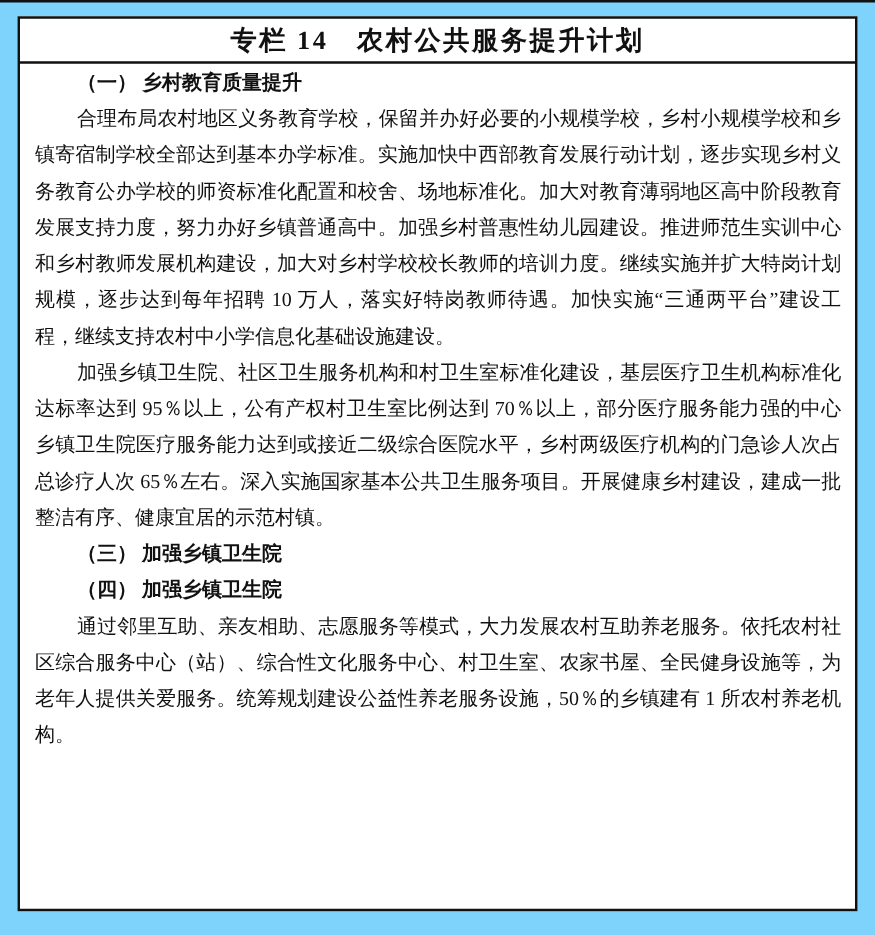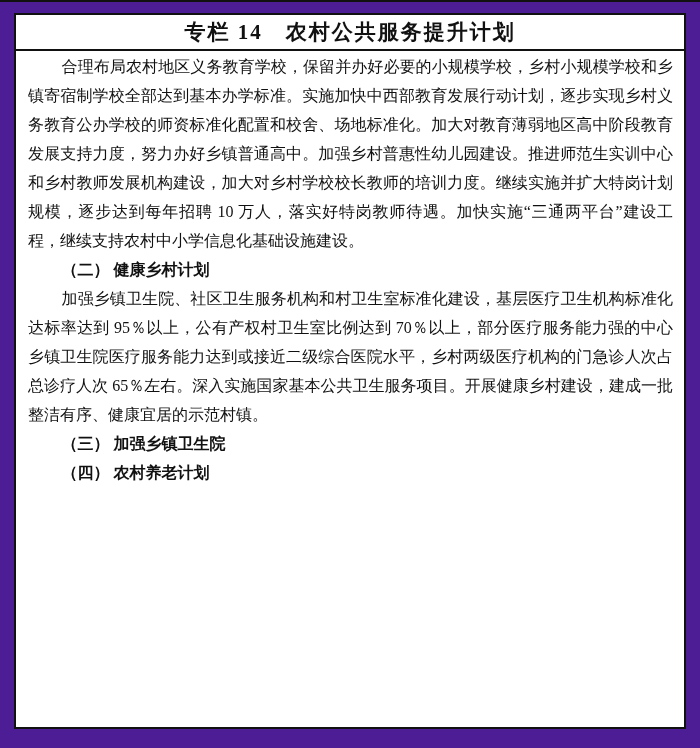--- a/index.html
+++ b/index.html
@@ -4,21 +4,21 @@
 <style>
   html, body {
     margin: 0;
     padding: 0;
     background: #ffffff;
   }
   .page {
     position: relative;
     width: 700px;
     height: 748px;
-    background: #4c1d95;
+    background: #7dd3fc;
     overflow: hidden;
     font-family: "Liberation Serif", "DejaVu Serif", serif;
     color: #111111;
   }
   .top-rule {
     position: absolute;
     left: 0;
     top: 0;
     width: 700px;
     height: 2px;
@@ -67,31 +67,32 @@
 
 <div class="page">
   <div class="top-rule"></div>
 
   <div class="panel">
     <div class="panel-title">专栏 14　农村公共服务提升计划</div>
 
     <div class="panel-body">
 
       <div>
+        <div class="section-heading">（一） 乡村教育质量提升</div>
         <p class="section-paragraph">合理布局农村地区义务教育学校，保留并办好必要的小规模学校，乡村小规模学校和乡镇寄宿制学校全部达到基本办学标准。实施加快中西部教育发展行动计划，逐步实现乡村义务教育公办学校的师资标准化配置和校舍、场地标准化。加大对教育薄弱地区高中阶段教育发展支持力度，努力办好乡镇普通高中。加强乡村普惠性幼儿园建设。推进师范生实训中心和乡村教师发展机构建设，加大对乡村学校校长教师的培训力度。继续实施并扩大特岗计划规模，逐步达到每年招聘 10 万人，落实好特岗教师待遇。加快实施“三通两平台”建设工程，继续支持农村中小学信息化基础设施建设。</p>
       </div>
 
       <div>
-        <div class="section-heading">（二） 健康乡村计划</div>
         <p class="section-paragraph">加强乡镇卫生院、社区卫生服务机构和村卫生室标准化建设，基层医疗卫生机构标准化达标率达到 95％以上，公有产权村卫生室比例达到 70％以上，部分医疗服务能力强的中心乡镇卫生院医疗服务能力达到或接近二级综合医院水平，乡村两级医疗机构的门急诊人次占总诊疗人次 65％左右。深入实施国家基本公共卫生服务项目。开展健康乡村建设，建成一批整洁有序、健康宜居的示范村镇。</p>
       </div>
 
       <div>
         <div class="section-heading">（三） 加强乡镇卫生院</div>
       </div>
 
       <div>
-        <div class="section-heading">（四） 农村养老计划</div>
+        <div class="section-heading">（四） 加强乡镇卫生院</div>
+        <p class="section-paragraph">通过邻里互助、亲友相助、志愿服务等模式，大力发展农村互助养老服务。依托农村社区综合服务中心（站）、综合性文化服务中心、村卫生室、农家书屋、全民健身设施等，为老年人提供关爱服务。统筹规划建设公益性养老服务设施，50％的乡镇建有 1 所农村养老机构。</p>
       </div>
 
     </div>
   </div>
 </div>
 
 </body></html>

